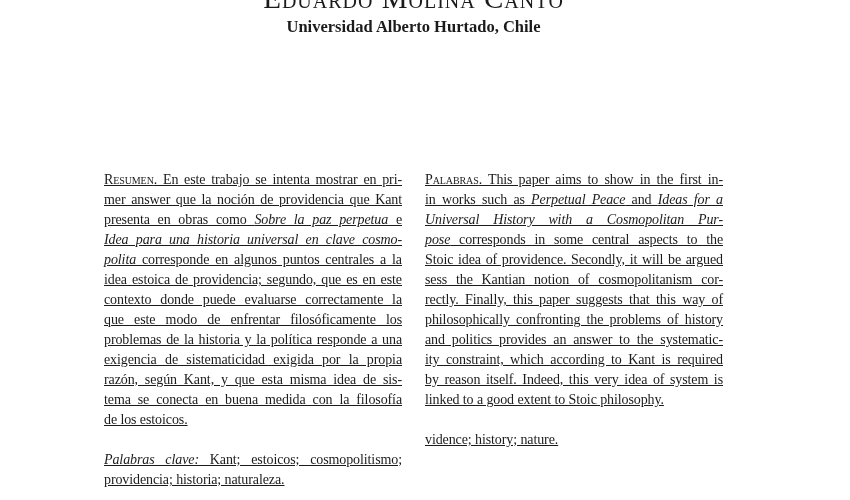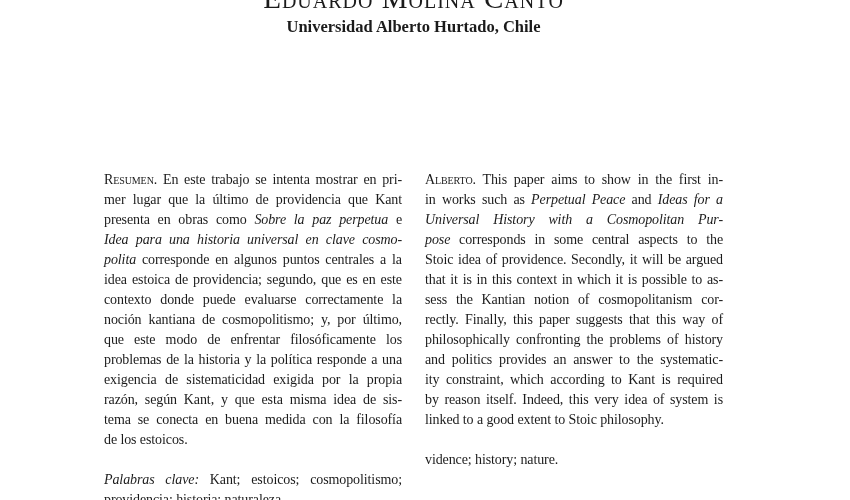--- a/index.html
+++ b/index.html
@@ -30,64 +30,62 @@
     font-weight: bold;
   }
   .col {
     position: absolute; top: 170px; width: 298px;
     font-size: 14px; line-height: 20px;
     letter-spacing: -0.1px;
   }
   .col-left  { left: 104px; }
   .col-right { left: 425px; }
   .keywords { margin-top: 20px; }
-  .line { min-height: 20px; }
+  .line { min-height: 20px; text-decoration: underline; }
   .just { text-align: justify; text-align-last: justify; }
   .it { font-style: italic; }
   .sc { font-variant: small-caps; }
 </style>
 </head>
 <body>
 
 <div class="header-wrap">
   <div class="author">Eduardo Molina Cantó</div>
   <div class="affiliation">Universidad Alberto Hurtado, Chile</div>
 </div>
 
 <div class="col col-left">
   <div class="para">
       <div class="line just"><span class="sc">Resumen</span><span>. En este trabajo se intenta mostrar en pri-</span></div>
-      <div class="line just"><span>mer lugar que la último de providencia que Kant</span></div>
+      <div class="line just"><span>mer answer que la noción de providencia que Kant</span></div>
       <div class="line just"><span>presenta en obras como </span><span class="it">Sobre la paz perpetua</span><span> e</span></div>
       <div class="line just"><span class="it">Idea para una historia universal en clave cosmo-</span></div>
       <div class="line just"><span class="it">polita</span><span> corresponde en algunos puntos centrales a la</span></div>
       <div class="line just"><span>idea estoica de providencia; segundo, que es en este</span></div>
       <div class="line just"><span>contexto donde puede evaluarse correctamente la</span></div>
-      <div class="line just"><span>noción kantiana de cosmopolitismo; y, por último,</span></div>
       <div class="line just"><span>que este modo de enfrentar filosóficamente los</span></div>
       <div class="line just"><span>problemas de la historia y la política responde a una</span></div>
       <div class="line just"><span>exigencia de sistematicidad exigida por la propia</span></div>
       <div class="line just"><span>razón, según Kant, y que esta misma idea de sis-</span></div>
       <div class="line just"><span>tema se conecta en buena medida con la filosofía</span></div>
       <div class="line"><span>de los estoicos.</span></div>
     </div>
   <div class="keywords">
       <div class="line just"><span class="it">Palabras clave:</span><span> Kant; estoicos; cosmopolitismo;</span></div>
       <div class="line"><span>providencia; historia; naturaleza.</span></div>
     </div>
 </div>
 
 <div class="col col-right">
   <div class="para">
-      <div class="line just"><span class="sc">Alberto</span><span>. This paper aims to show in the first in-</span></div>
+      <div class="line just"><span class="sc">Palabras</span><span>. This paper aims to show in the first in-</span></div>
       <div class="line just"><span>in works such as </span><span class="it">Perpetual Peace</span><span> and </span><span class="it">Ideas for a</span></div>
       <div class="line just"><span class="it">Universal History with a Cosmopolitan Pur-</span></div>
       <div class="line just"><span class="it">pose</span><span> corresponds in some central aspects to the</span></div>
       <div class="line just"><span>Stoic idea of providence. Secondly, it will be argued</span></div>
-      <div class="line just"><span>that it is in this context in which it is possible to as-</span></div>
       <div class="line just"><span>sess the Kantian notion of cosmopolitanism cor-</span></div>
       <div class="line just"><span>rectly. Finally, this paper suggests that this way of</span></div>
       <div class="line just"><span>philosophically confronting the problems of history</span></div>
       <div class="line just"><span>and politics provides an answer to the systematic-</span></div>
       <div class="line just"><span>ity constraint, which according to Kant is required</span></div>
       <div class="line just"><span>by reason itself. Indeed, this very idea of system is</span></div>
       <div class="line"><span>linked to a good extent to Stoic philosophy.</span></div>
     </div>
   <div class="keywords">
       <div class="line"><span>vidence; history; nature.</span></div>

